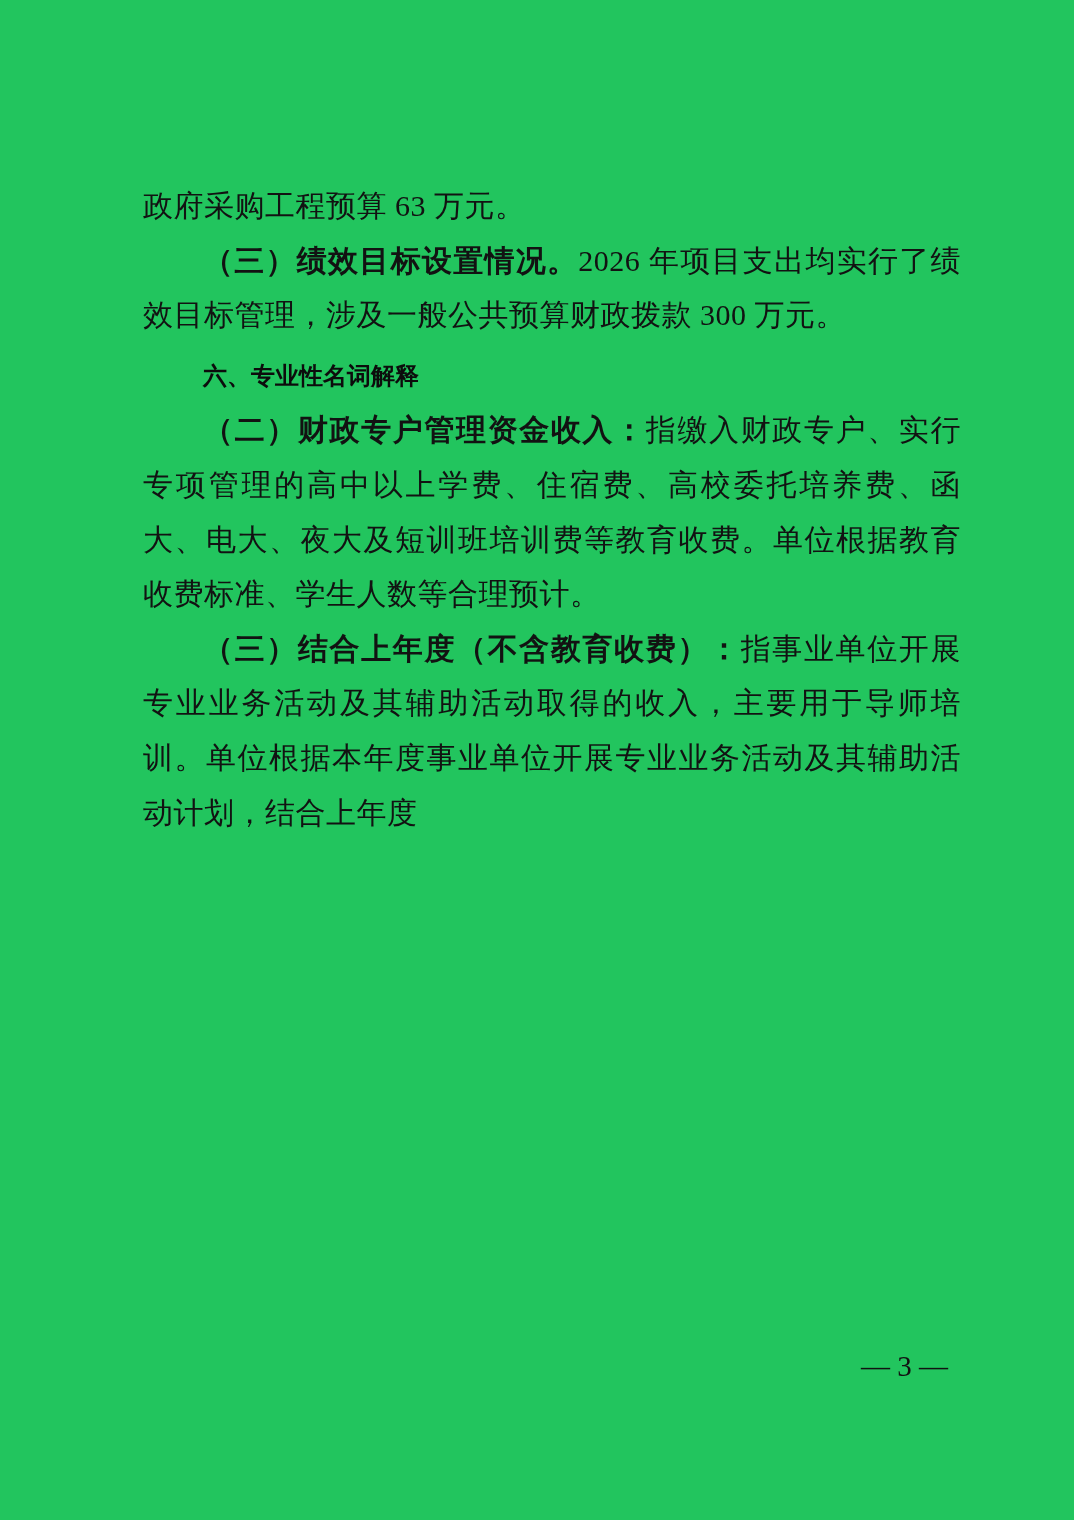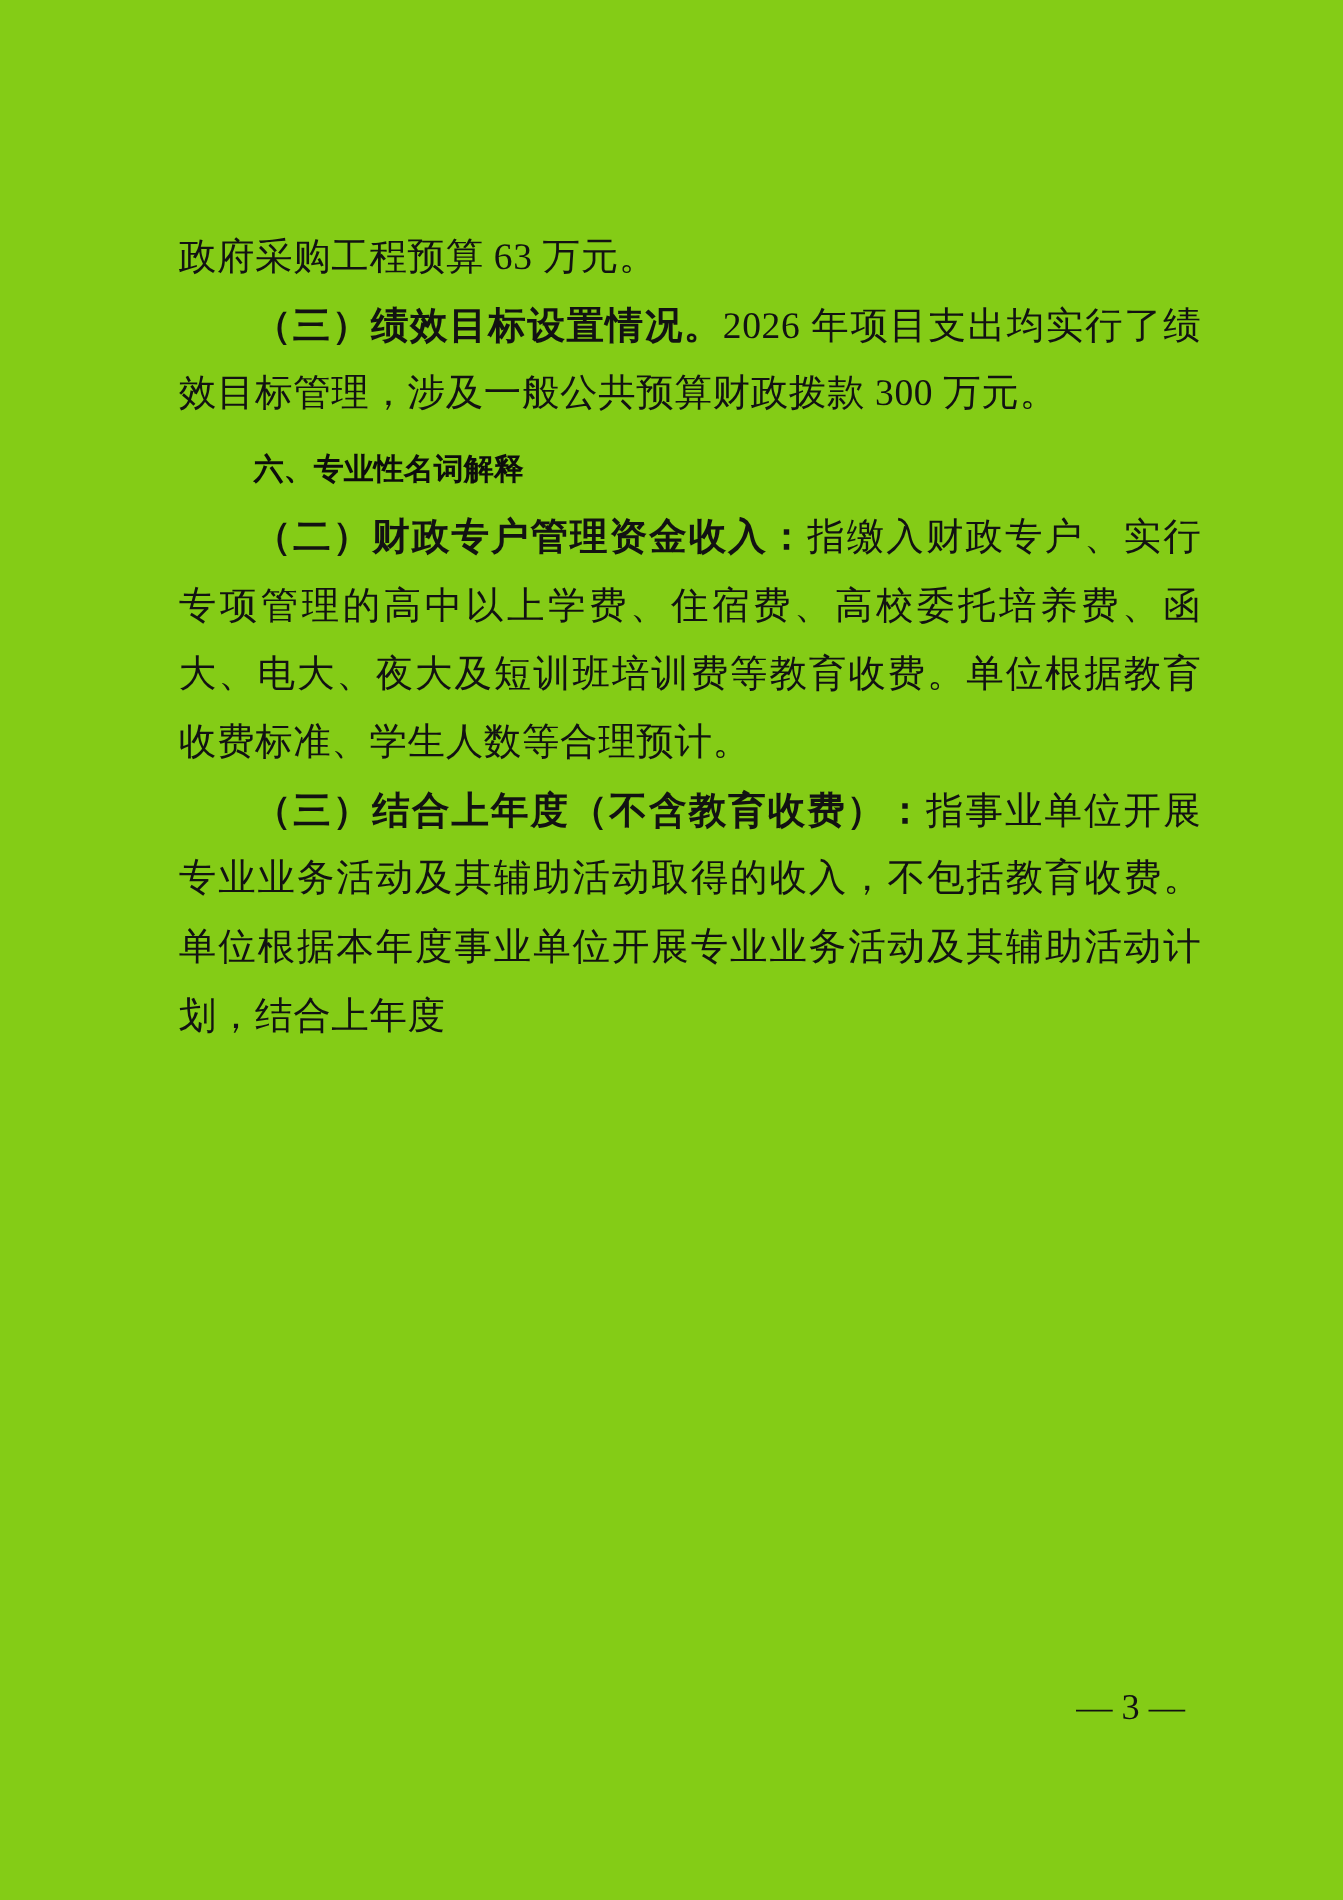--- a/index.html
+++ b/index.html
@@ -4,21 +4,21 @@
 <style>
   html, body {
     margin: 0;
     padding: 0;
     background: #ffffff;
   }
   .page {
     position: relative;
     width: 1074px;
     height: 1520px;
-    background: #84cc16;
+    background: #22c55e;
     overflow: hidden;
     font-family: "Liberation Serif", "DejaVu Serif", serif;
     color: #121212;
   }
   .content {
     position: absolute;
     left: 143px;
     top: 179px;
     width: 818px;
   }
@@ -66,18 +66,18 @@
 
     <p class="para indent"><span class="lead">（三）绩效目标设置情况。</span><span>2026 年项目支出均实行了绩效目标管理，涉及一般公共预算财政拨款 300 万元。</span></p>
 
 
 
     <h2 class="section-heading">六、专业性名词解释</h2>
 
 
     <p class="para indent"><span class="lead">（二）财政专户管理资金收入：</span><span>指缴入财政专户、实行专项管理的高中以上学费、住宿费、高校委托培养费、函大、电大、夜大及短训班培训费等教育收费。单位根据教育收费标准、学生人数等合理预计。</span></p>
 
-    <p class="para indent"><span class="lead">（三）结合上年度（不含教育收费）：</span><span>指事业单位开展专业业务活动及其辅助活动取得的收入，不包括教育收费。单位根据本年度事业单位开展专业业务活动及其辅助活动计划，结合上年度</span></p>
+    <p class="para indent"><span class="lead">（三）结合上年度（不含教育收费）：</span><span>指事业单位开展专业业务活动及其辅助活动取得的收入，主要用于导师培训。单位根据本年度事业单位开展专业业务活动及其辅助活动计划，结合上年度</span></p>
 
   </div>
 
   <div class="footer"><span>— 3 —</span></div>
 </div>
 
 </body></html>

